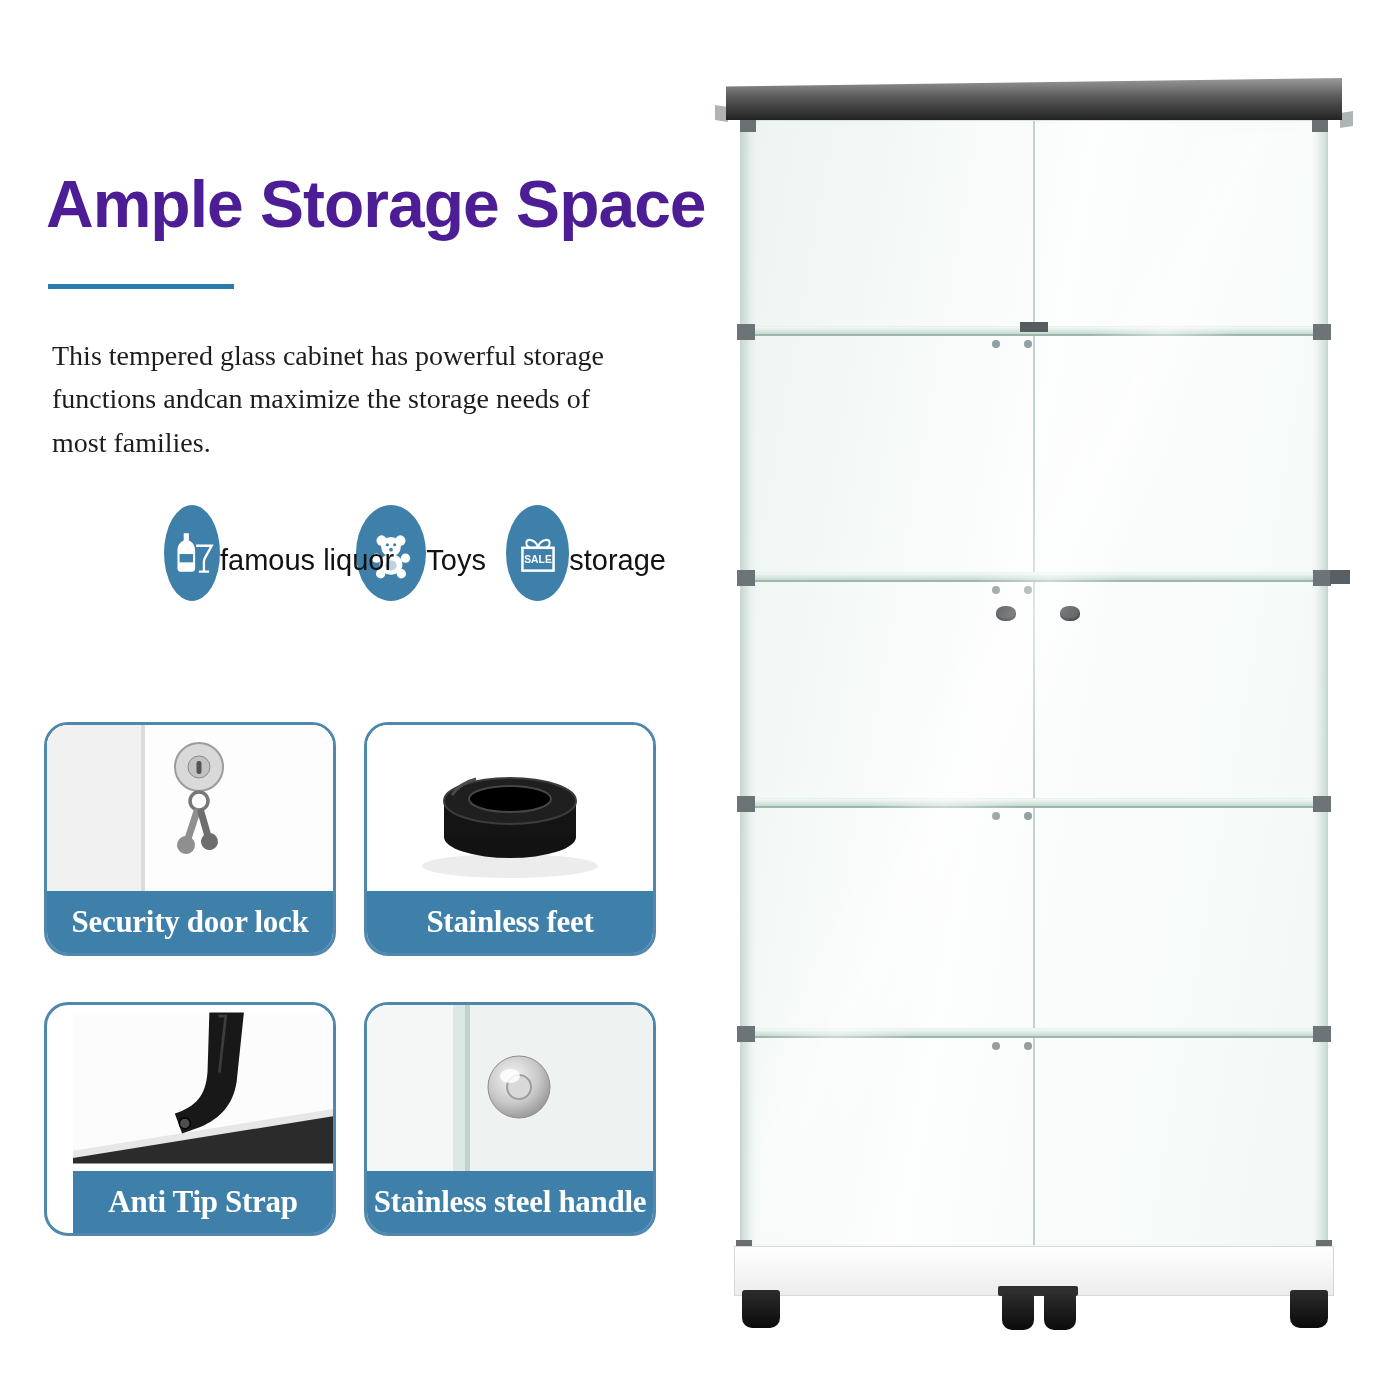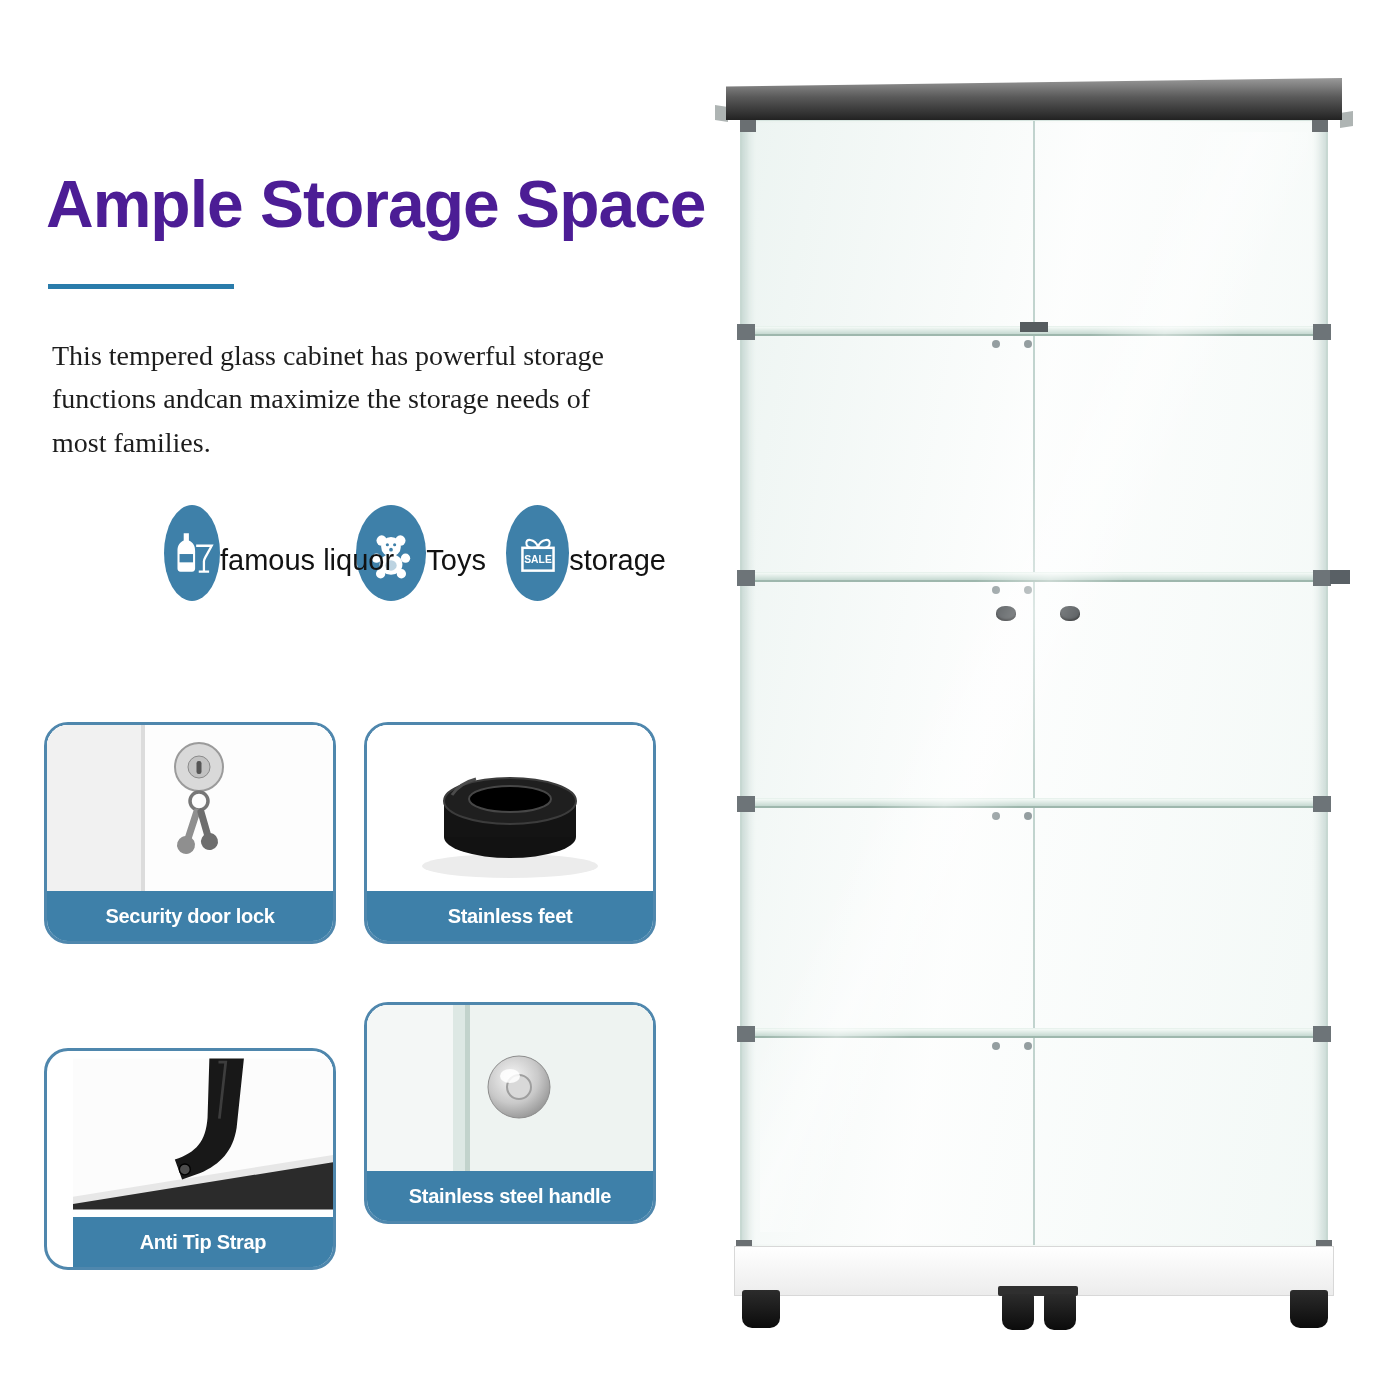--- a/index.html
+++ b/index.html
@@ -31,27 +31,27 @@
   .f3{left:506px;width:160px;}
 
   
   .card{
     position:absolute;width:292px;background:#fff;margin:0;
     border:3px solid #4f87ad;border-radius:24px;overflow:hidden;box-sizing:border-box;
   }
   .card .photo{height:166px;background:#fff;position:relative;}
   .card .photo svg{display:block;width:100%;height:100%;}
   .card figcaption{
-    height:50px;background:#3e80a9;color:#ffffff;
-    font-size:20px;font-weight:700;letter-spacing:-.3px;
-    display:flex;align-items:center;justify-content:center;white-space:nowrap;
+    height:62px;background:#3e80a9;color:#ffffff;
+    font-size:31px;font-weight:700;letter-spacing:-.3px;
+    display:flex;align-items:center;justify-content:center;white-space:nowrap;font-family:Liberation Serif, serif;
   }
   .c0{left:44px;top:722px;}
   .c1{left:364px;top:722px;}
-  .c2{left:44px;top:1048px;padding-left:26px;}
+  .c2{left:44px;top:1002px;padding-left:26px;}
   .c3{left:364px;top:1002px;}
 
   
   .cabinet{position:absolute;left:700px;top:72px;width:668px;height:1280px;}
   .cab-top{
     position:absolute;left:26px;top:6px;width:616px;height:42px;
     background:linear-gradient(180deg,#9a9a9a 0%,#5a5a5a 45%,#222 100%);
     clip-path:polygon(0 20%,100% 0,100% 100%,0 100%);
   }
   .cab-tab{position:absolute;width:13px;height:15px;background:#aeb4b3;}

